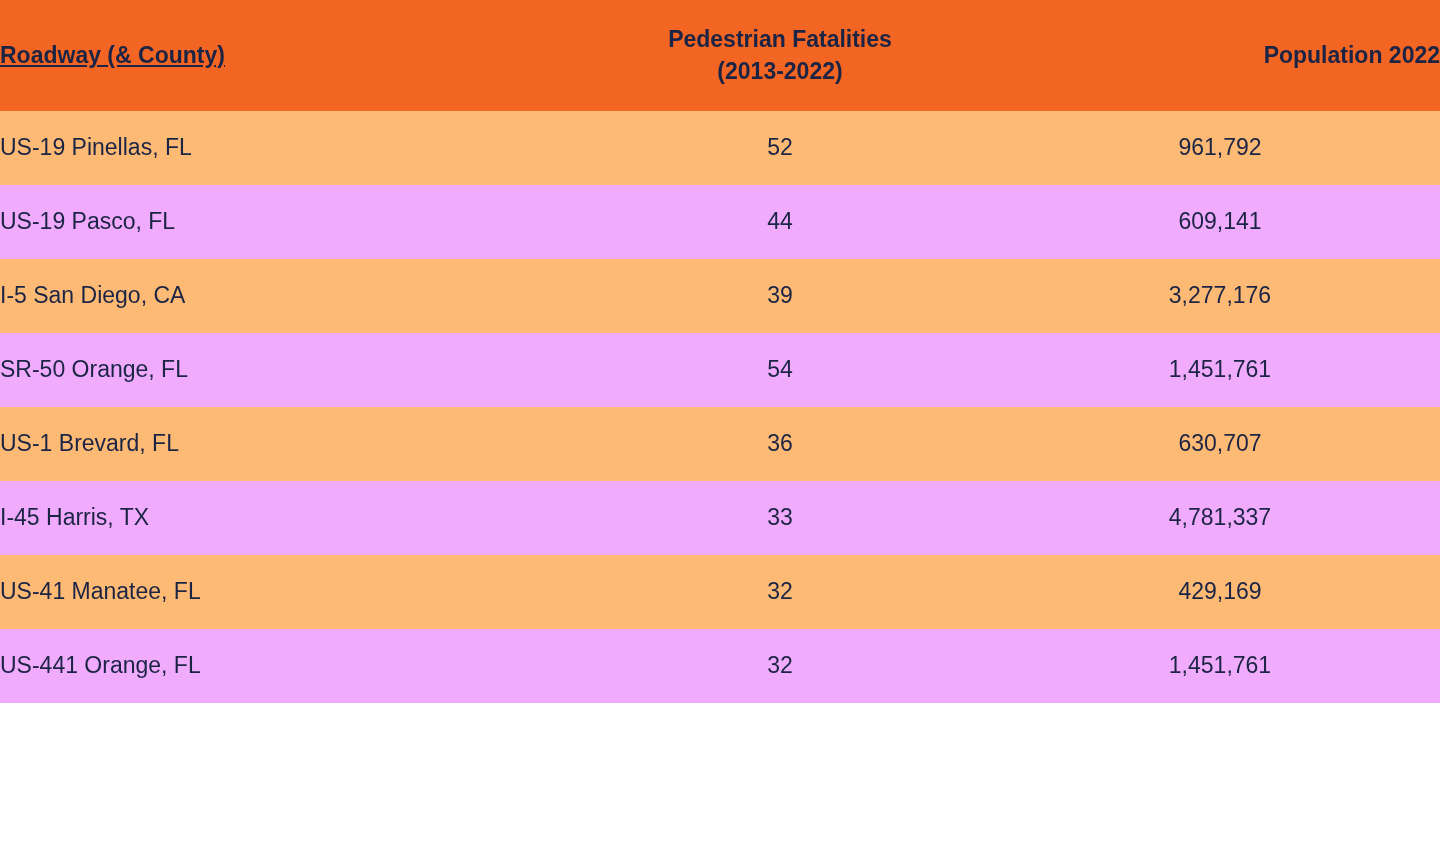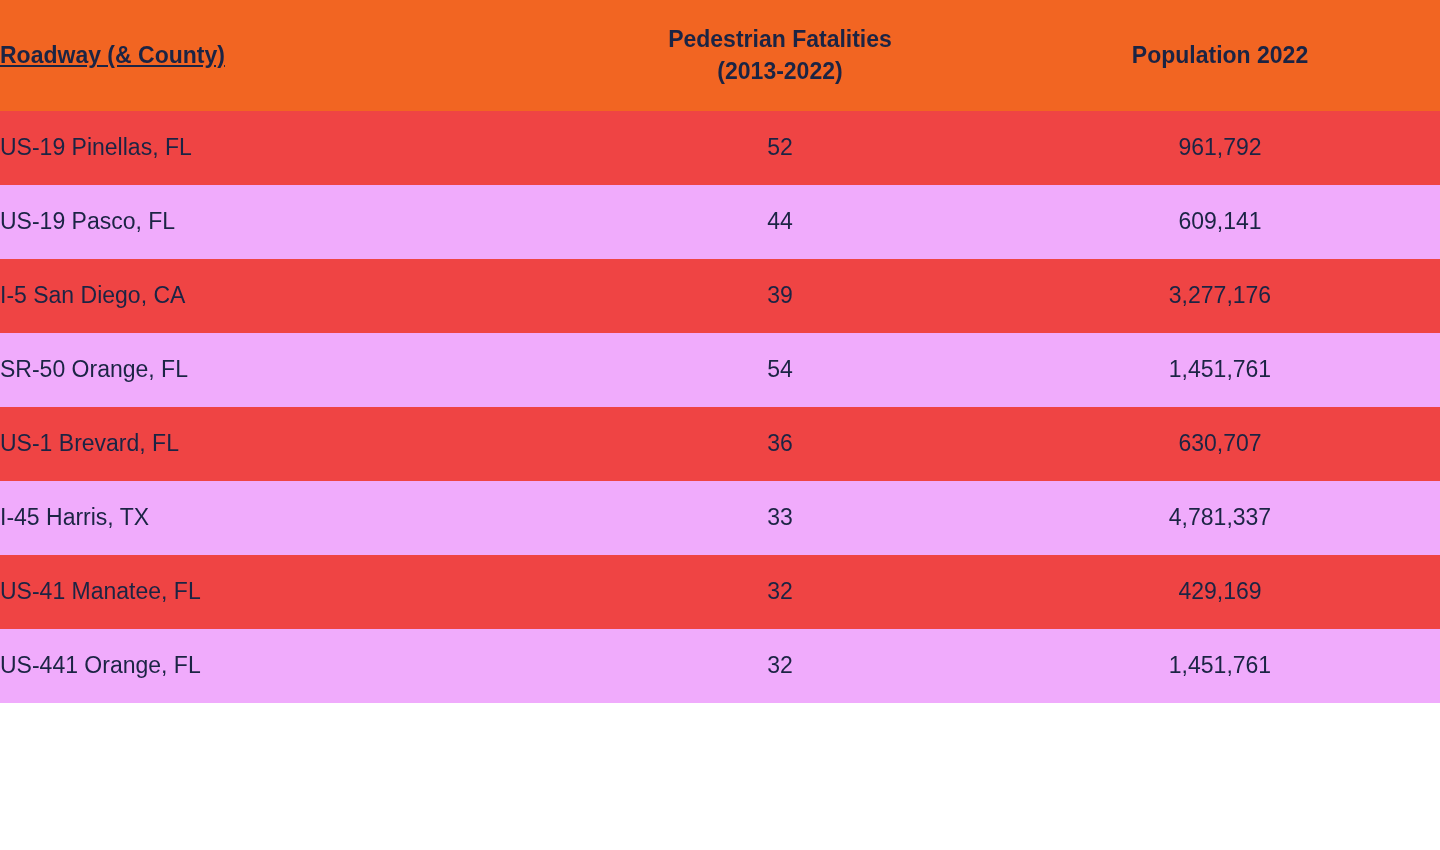--- a/index.html
+++ b/index.html
@@ -35,21 +35,21 @@
     padding-left: 10px;
     text-decoration: underline;
   }
   th.col-fatalities {
     width: 440px;
     text-align: center;
     margin-top: 48px;
   }
   th.col-population {
     width: 440px;
-    text-align: center;
+    text-align: right;
   }
   .table tbody td {
     font-size: 23px;
     line-height: 1.3;
     height: 74px;
     padding: 0;
     vertical-align: middle;
     color: #1b2444;
     font-weight: normal;
   }
@@ -57,21 +57,21 @@
     text-align: left;
     padding-left: 10px;
   }
   td.c-fatalities {
     text-align: center;
   }
   td.c-population {
     text-align: center;
   }
   .table tbody tr.odd td {
-    background: #ef4444;
+    background: #fdba74;
   }
   .table tbody tr.even td {
     background: #f0abfc;
   }
   .hdr-line {
     display: block;
   }
 </style>
 </head>
 <body>

